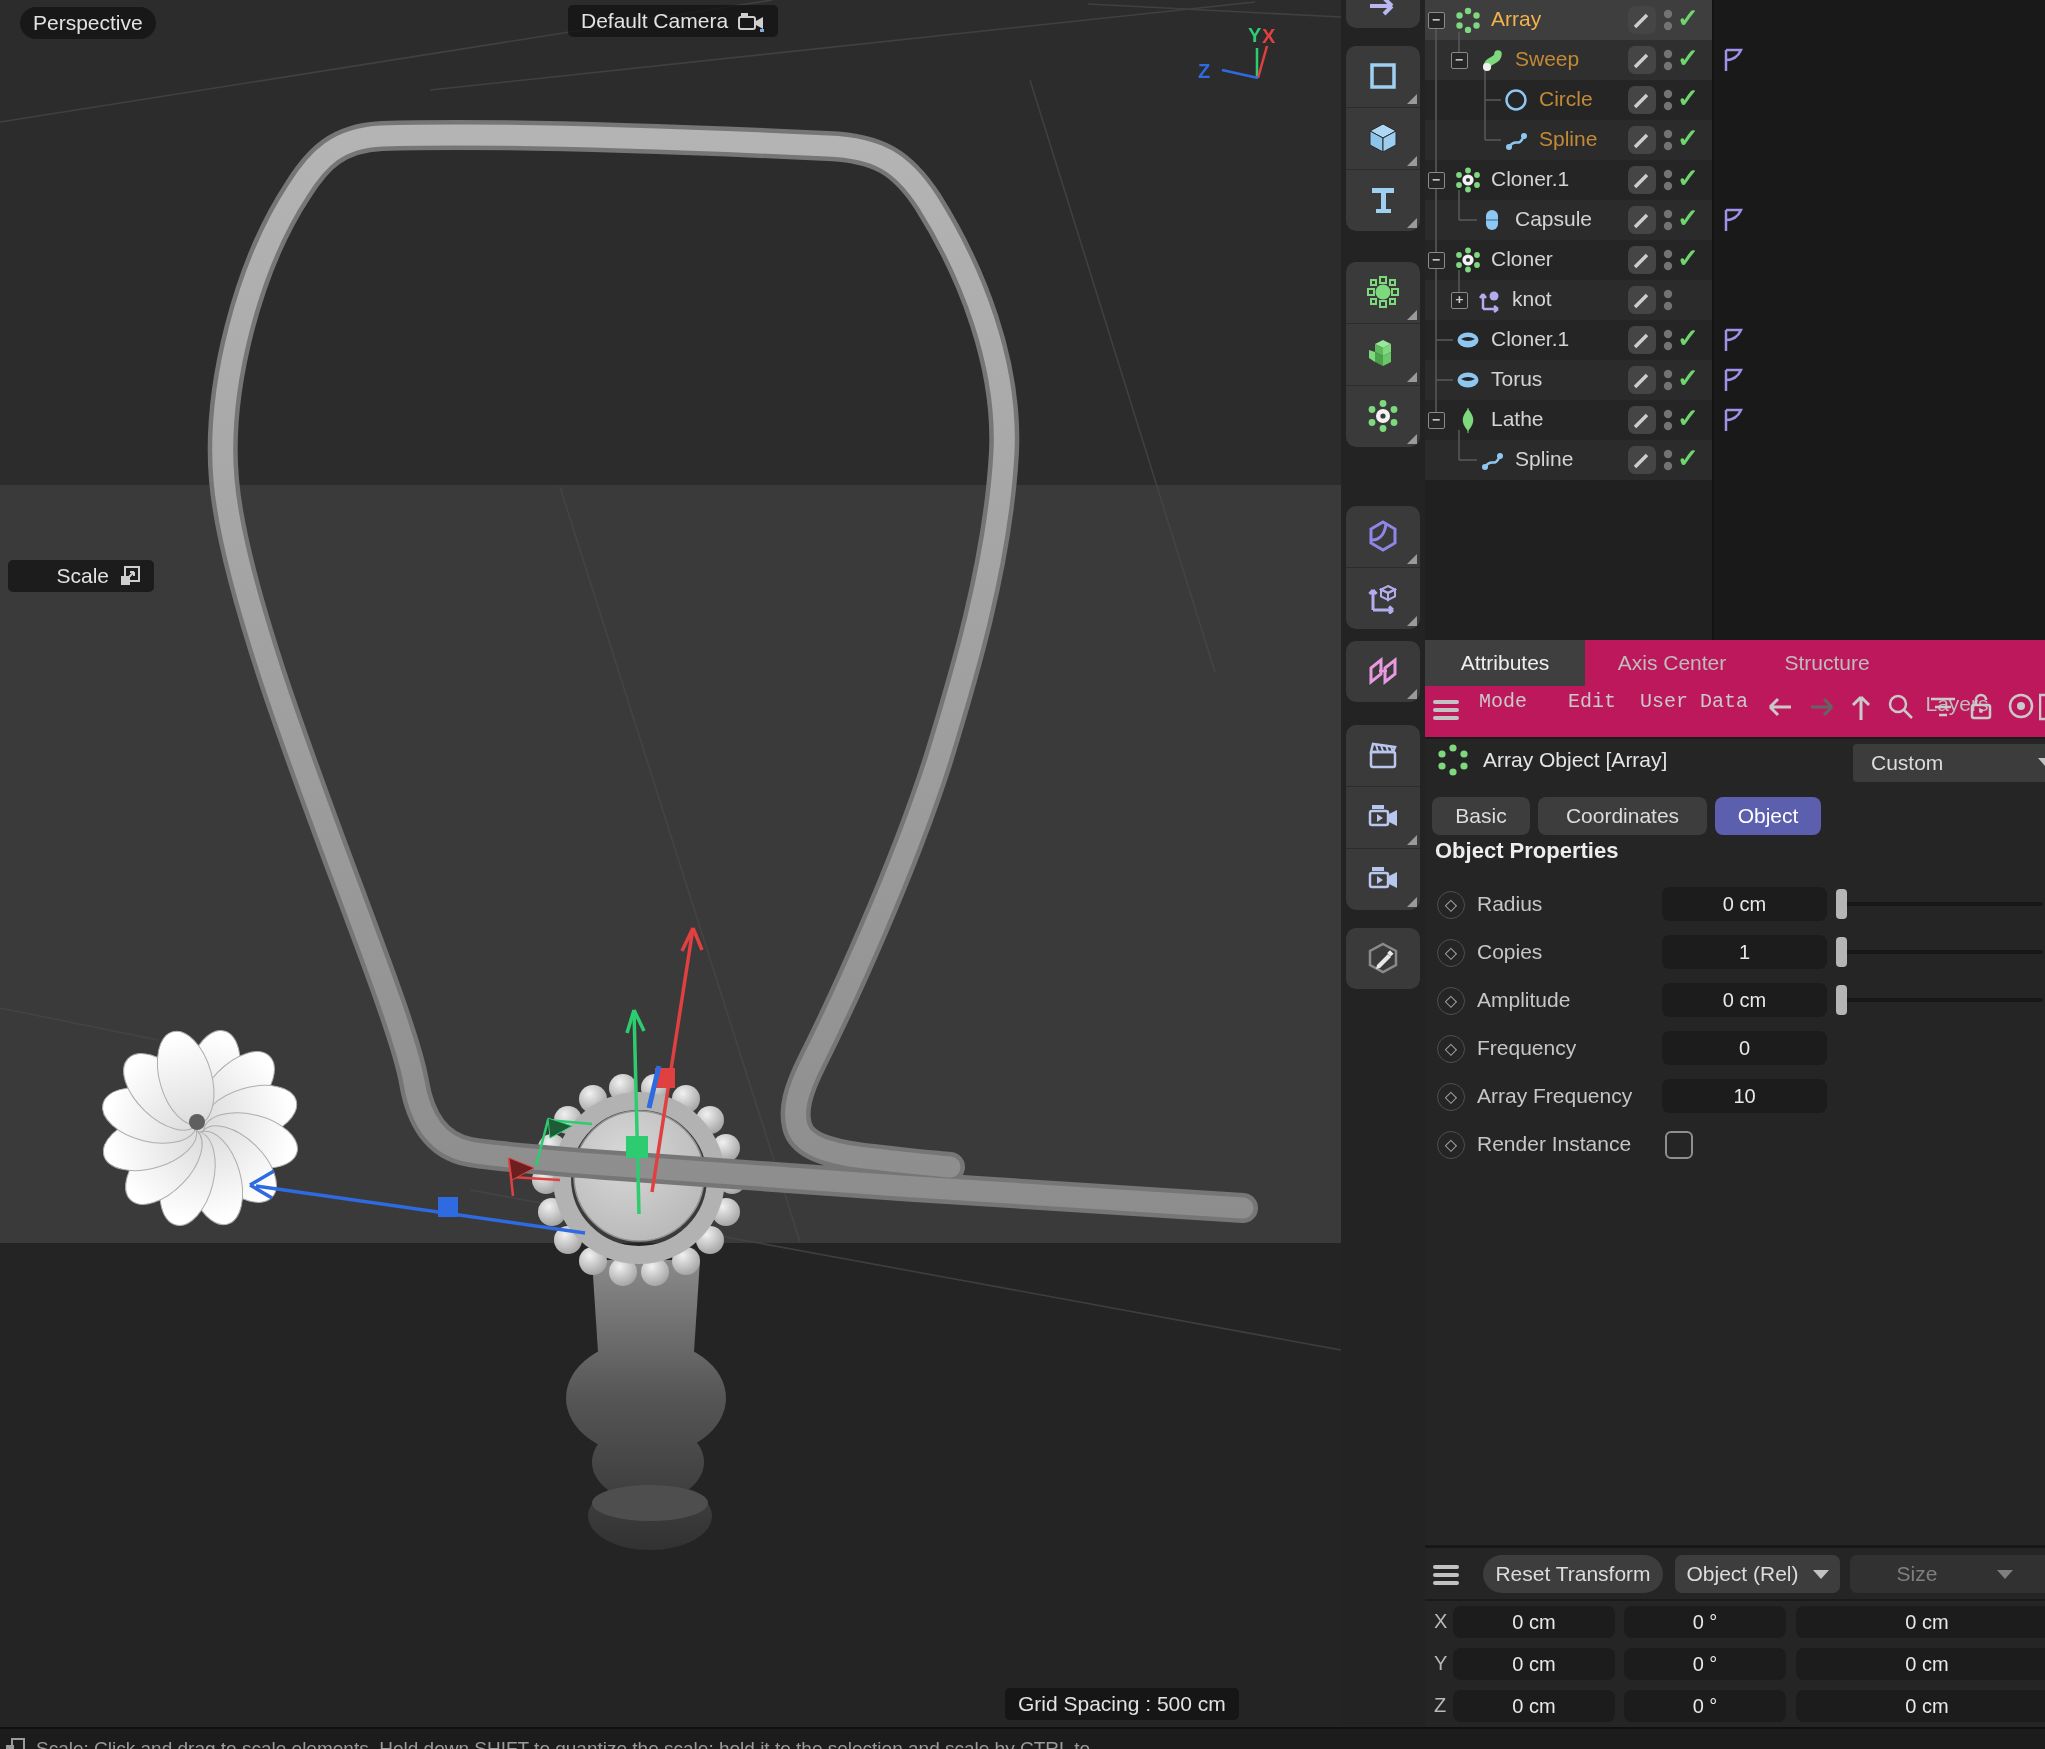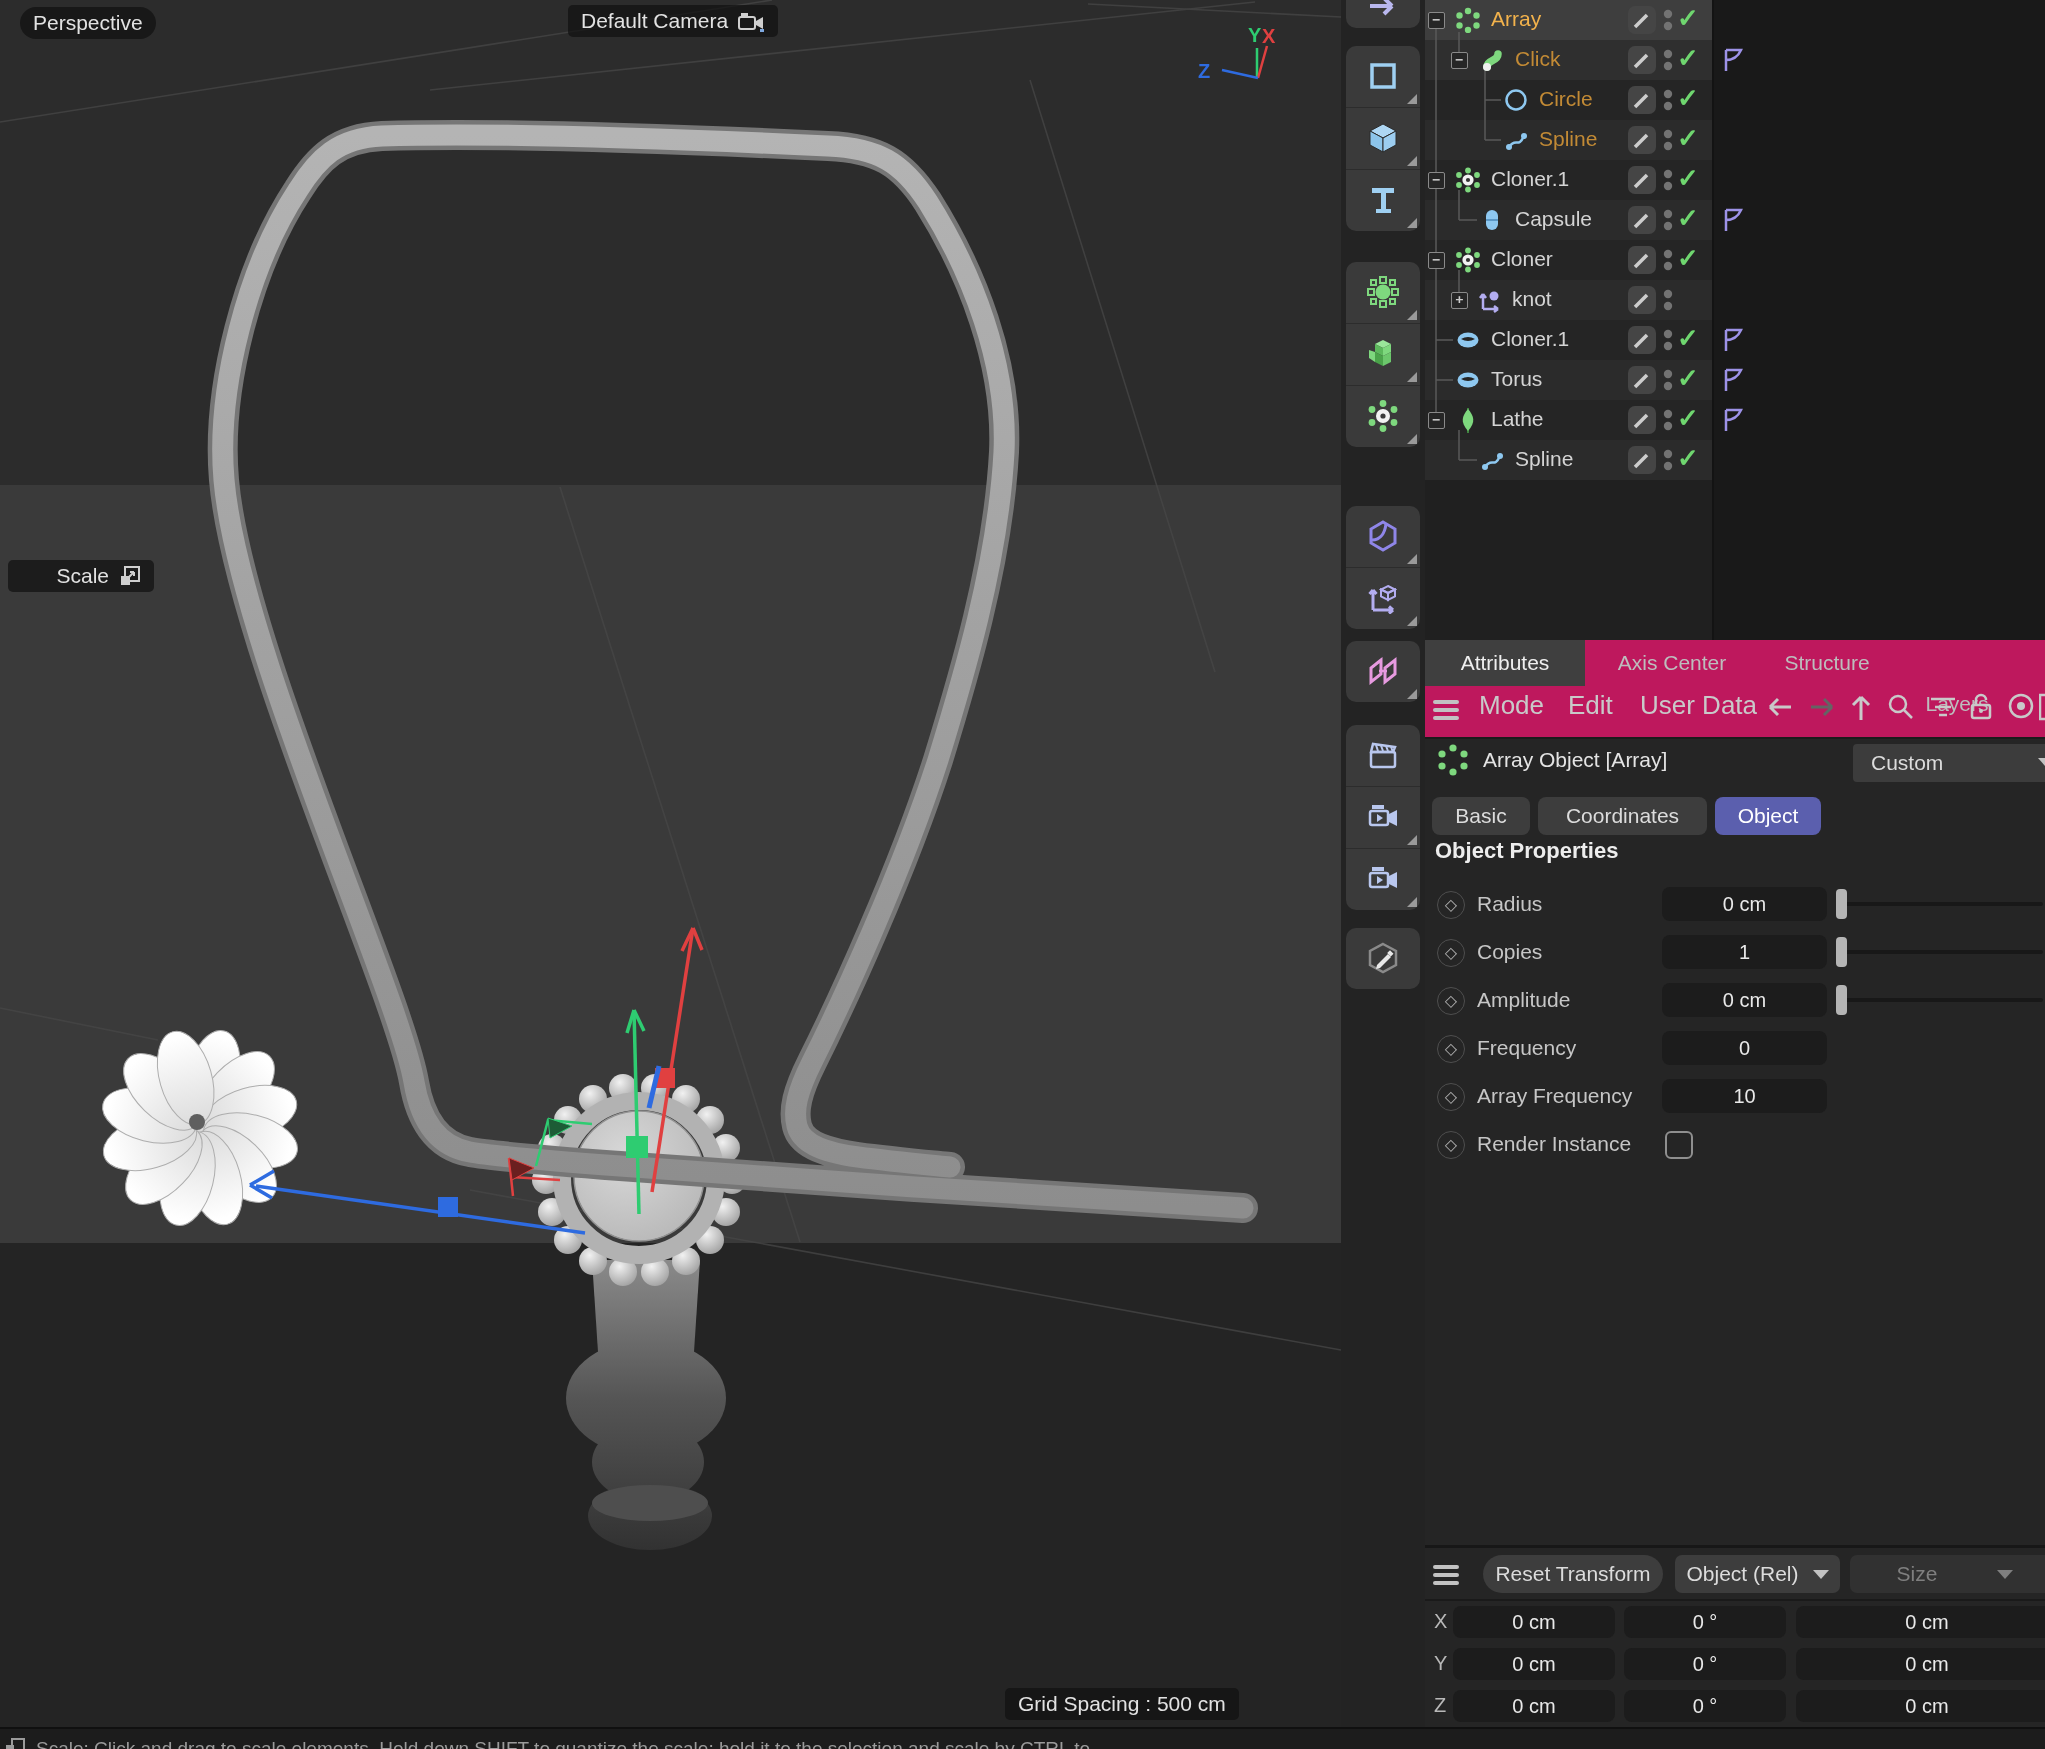--- a/index.html
+++ b/index.html
@@ -37,21 +37,21 @@
   .tpencil{position:absolute;left:203px;top:6px;width:28px;height:28px;background:#454545;border-radius:7px;}
   .tdots{position:absolute;left:237px;top:5px;}
   .tcheck{position:absolute;left:252px;top:3px;font-size:26px;font-weight:bold;color:#6fd66f;}
   .tflag{position:absolute;left:297px;top:7px;}
 
   
   .attr{left:1425px;top:640px;width:620px;height:905px;background:#252525;}
   .attrhead{position:absolute;left:0;top:0;width:620px;height:97px;background:#be185d;border-bottom:2px solid #1b1b1b;}
   .atab{position:absolute;top:0;height:46px;font-size:21px;color:#bdbdbd;display:flex;align-items:center;justify-content:center;}
   .atab.active{background:#3f3f3f;color:#efefef;}
-  .amenu{position:absolute;top:50px;font-size:26px;color:#c9c9c9;}
+  .amenu{position:absolute;top:50px;font-size:20px;color:#c9c9c9;font-family:Liberation Mono, monospace;}
   .aicon{position:absolute;top:52px;}
   .pill{position:absolute;height:38px;border-radius:8px;background:#3d3d3d;color:#dcdcdc;font-size:21px;
         display:flex;align-items:center;justify-content:center;}
   .pill.accent{background:#5b5fae;color:#ffffff;}
   .prop-label{position:absolute;left:52px;font-size:21px;color:#c6c6c6;white-space:nowrap;}
   .prop-diamond{position:absolute;left:12px;width:26px;height:26px;border:1.5px solid #4e4e4e;border-radius:50%;
         color:#ababab;font-size:16px;text-align:center;line-height:26px;}
   .field{position:absolute;background:#1c1c1c;border-radius:8px;color:#e9e9e9;font-size:20px;
          display:flex;align-items:center;justify-content:center;}
   .slidertrack{position:absolute;height:4px;background:#181818;border-radius:2px;}
@@ -435,21 +435,21 @@
         </svg>
       <span class="tcheck">✓</span>
     </div>
 
     <div class="trow d1 selchild" style="top:40px;">
       <div class="texp">−</div>
       <svg class="ticon">
           <path d="M8 20 C8 12 19 15 19 7" stroke="#7ed87e" stroke-width="7.5" fill="none" stroke-linecap="round"></path>
           <circle cx="8" cy="20" r="4" fill="#f0f0f0"></circle>
         </svg>
-      <span class="tlabel">Click</span>
+      <span class="tlabel">Sweep</span>
       <div class="tpencil"><svg width="28" height="28">
             <path d="M7 21 L19 9" stroke="#cdcdcd" stroke-width="3.5"></path>
           </svg></div>
       <svg class="tdots" width="12" height="30">
           <circle cx="6" cy="9" r="4.2" fill="#737373"></circle>
           <circle cx="6" cy="21" r="4.2" fill="#737373"></circle>
         </svg>
       <span class="tcheck">✓</span>
       <svg class="tflag" width="22" height="26">
           <path d="M4 3 V24 M4 3 H19 C15 12 9 13 4 13" stroke="#9d92e8" stroke-width="2.5" fill="none"></path>

